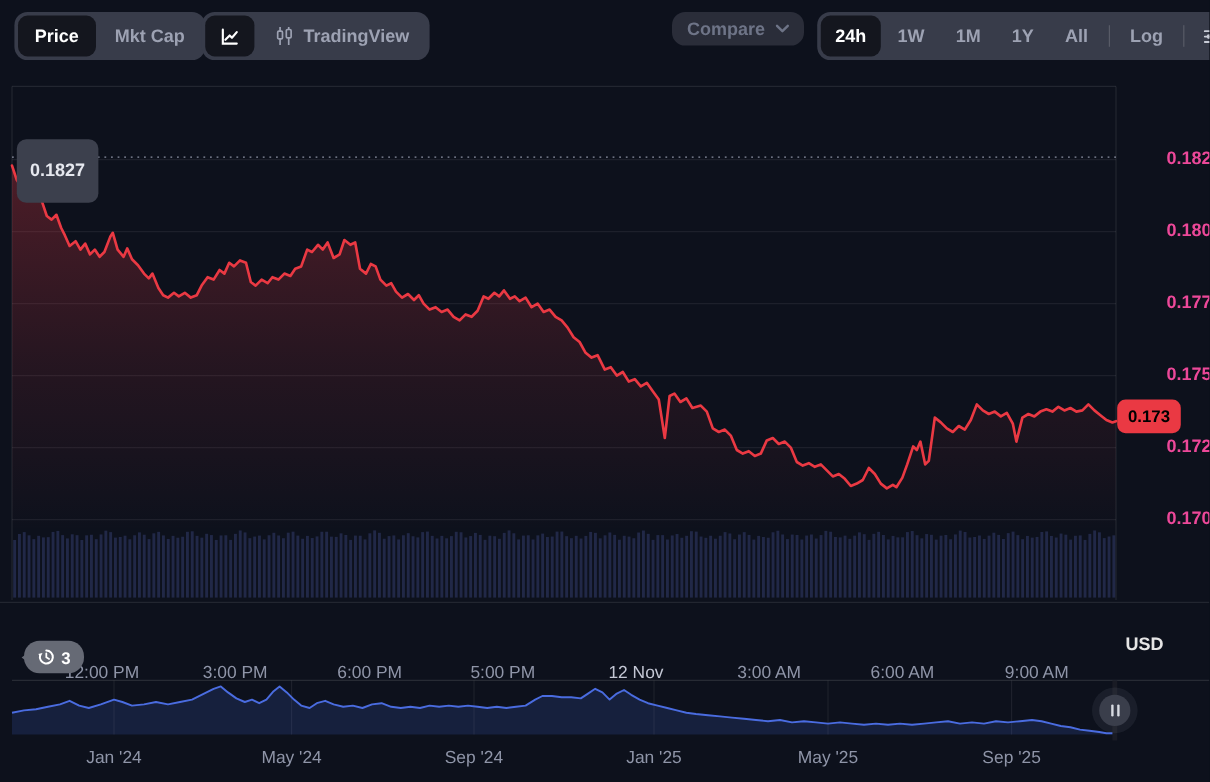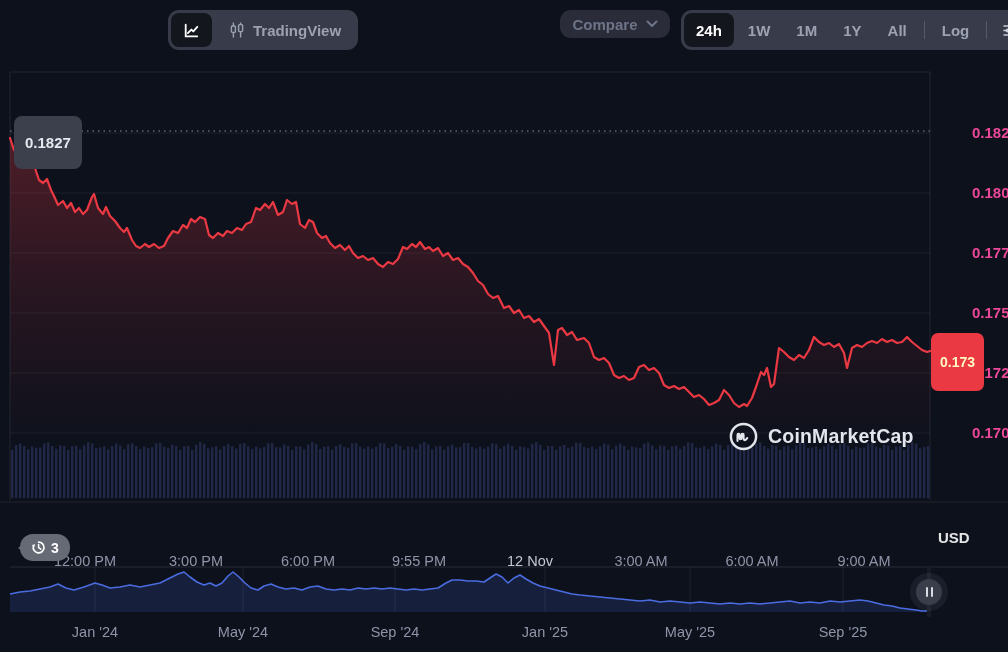--- a/index.html
+++ b/index.html
@@ -17,22 +17,22 @@
   .seg.on{background:#14161e;color:#ffffff;font-weight:700;}
   .seg.r{padding:0 12px;}
   .sep{width:1px;height:18px;background:rgba(255,255,255,0.16);margin:0 3px;}
   .compare{position:absolute;left:560px;top:10px;height:28px;width:110px;background:#2a2d39;
            border:none;border-radius:11px;color:#6e7487;font:600 15px "Liberation Sans",sans-serif;
            display:flex;align-items:center;justify-content:center;gap:8px;cursor:pointer;}
 
   
   .open-pill{position:absolute;left:14px;top:116px;z-index:3;background:#3c404d;color:#e6e8ef;
              font:600 15px "Liberation Sans",sans-serif;padding:18px 11px;border-radius:8px;}
-  .price-badge{position:absolute;left:931px;top:333px;z-index:3;background:#ea3943;color:#fef9c3;
-             font:700 14px "Liberation Sans",sans-serif;padding:21px 9px;border-radius:7px;}
+  .price-badge{position:absolute;left:931px;top:333px;z-index:3;background:#ea3943;color:#000000;
+             font:700 14px "Liberation Sans",sans-serif;padding:6px 9px;border-radius:7px;}
   .ylab{position:absolute;left:972px;width:64px;color:#ec4899;font:600 15px "Liberation Sans",sans-serif;z-index:2;}
   .usd{position:absolute;left:938px;top:485px;color:#e5e5e5;font:700 15px "Liberation Sans",sans-serif;z-index:2;margin-top:44px;}
   .xlab{position:absolute;top:511px;width:90px;text-align:center;color:#8f95a8;
         font:500 14.5px "Liberation Sans",sans-serif;z-index:2;margin-top:42px;}
   .xlab.emph{color:#c3c7d4;}
   .mlab{position:absolute;top:624px;width:90px;text-align:center;color:#8f95a8;
         font:500 14.5px "Liberation Sans",sans-serif;z-index:2;}
   .watermark{position:absolute;left:728px;top:421px;z-index:2;display:flex;align-items:center;gap:9px;
              color:#e2e5ec;font:700 19.5px "Liberation Sans",sans-serif;letter-spacing:.2px;}
 
@@ -317,20 +317,24 @@
       <line x1="395" y1="567" x2="395" y2="612" stroke="rgba(255,255,255,0.07)" stroke-width="1"></line>
       <line x1="545" y1="567" x2="545" y2="612" stroke="rgba(255,255,255,0.07)" stroke-width="1"></line>
       <line x1="690" y1="567" x2="690" y2="612" stroke="rgba(255,255,255,0.07)" stroke-width="1"></line>
       <line x1="843" y1="567" x2="843" y2="612" stroke="rgba(255,255,255,0.07)" stroke-width="1"></line>
       <path d="M10 594 L20 592 L30 591 L40 589 L50 587 L58 584 L66 588 L74 590 L84 587 L95 583 L102 585 L110 588 L120 587 L130 585 L140 587 L150 585 L160 583 L170 578 L178 574 L184 572 L190 577 L197 582 L204 585 L210 583 L216 586 L222 583 L228 576 L233 572 L239 577 L245 583 L251 588 L258 590 L264 586 L271 584 L278 587 L286 589 L294 588 L302 590 L310 587 L318 586 L326 589 L334 590 L342 589 L350 590 L358 588 L366 589 L374 588 L382 589 L390 588 L398 589 L406 590 L414 589 L422 590 L430 589 L438 588 L446 583 L452 580 L460 580 L468 581 L476 581 L484 582 L490 578 L496 574 L502 577 L508 583 L514 578 L520 575 L526 579 L533 583 L540 586 L548 588 L556 590 L564 592 L572 594 L580 595 L590 596 L600 597 L610 598 L620 599 L630 600 L640 601 L650 600 L660 602 L670 601 L680 602 L690 603 L700 602 L710 603 L720 604 L730 603 L740 604 L750 603 L760 604 L770 603 L780 602 L790 601 L800 603 L810 602 L820 603 L830 601 L840 602 L850 601 L860 600 L868 601 L876 603 L884 605 L892 606 L900 608 L908 609 L916 610 L922 611 L929 611 L929 612 L10 612 Z" fill="rgba(74,108,224,0.17)" stroke="none"></path>
       <path d="M10 594 L20 592 L30 591 L40 589 L50 587 L58 584 L66 588 L74 590 L84 587 L95 583 L102 585 L110 588 L120 587 L130 585 L140 587 L150 585 L160 583 L170 578 L178 574 L184 572 L190 577 L197 582 L204 585 L210 583 L216 586 L222 583 L228 576 L233 572 L239 577 L245 583 L251 588 L258 590 L264 586 L271 584 L278 587 L286 589 L294 588 L302 590 L310 587 L318 586 L326 589 L334 590 L342 589 L350 590 L358 588 L366 589 L374 588 L382 589 L390 588 L398 589 L406 590 L414 589 L422 590 L430 589 L438 588 L446 583 L452 580 L460 580 L468 581 L476 581 L484 582 L490 578 L496 574 L502 577 L508 583 L514 578 L520 575 L526 579 L533 583 L540 586 L548 588 L556 590 L564 592 L572 594 L580 595 L590 596 L600 597 L610 598 L620 599 L630 600 L640 601 L650 600 L660 602 L670 601 L680 602 L690 603 L700 602 L710 603 L720 604 L730 603 L740 604 L750 603 L760 604 L770 603 L780 602 L790 601 L800 603 L810 602 L820 603 L830 601 L840 602 L850 601 L860 600 L868 601 L876 603 L884 605 L892 606 L900 608 L908 609 L916 610 L922 611 L929 611" fill="none" stroke="#4a6ce0" stroke-width="1.6" stroke-linejoin="round"></path>
       <line x1="929" y1="567" x2="929" y2="617" stroke="#191b24" stroke-width="4"></line>
     </svg>
 
   <div class="toolbar">
+    <div class="seg-group" style="left:12px">
+      <button class="seg on">Price</button>
+      <button class="seg">Mkt Cap</button>
+    </div>
     <div class="seg-group" style="left:168px">
       <button class="seg on" style="padding:0 11px">
         <svg width="19" height="19" viewBox="0 0 18 18">
           <path d="M3.5 3.5 v11 h11" stroke="#fff" stroke-width="1.7" fill="none" stroke-linecap="round"></path>
           <path d="M5.5 11.5 l3.4-3.4 1.8 1.8 3.8-4.4" stroke="#fff" stroke-width="1.7" fill="none" stroke-linecap="round" stroke-linejoin="round"></path>
         </svg>
       </button>
       <button class="seg">
         <svg width="18" height="18" viewBox="0 0 18 18">
           <line x1="5.4" y1="1.5" x2="5.4" y2="16.5" stroke="#9da2b3" stroke-width="1.4"></line>
@@ -383,42 +387,35 @@
       <div class="ylab" style="top: 184px;">0.180</div>
       <div class="ylab" style="top: 244px;">0.177</div>
       <div class="ylab" style="top: 304px;">0.175</div>
       <div class="ylab" style="top: 364px;">0.172</div>
       <div class="ylab" style="top: 424px;">0.170</div>
     </div>
     <div id="xlabs">
       <div class="xlab" style="left: 40px;">12:00 PM</div>
       <div class="xlab" style="left: 151px;">3:00 PM</div>
       <div class="xlab" style="left: 263px;">6:00 PM</div>
-      <div class="xlab" style="left: 374px;">9:55 PM</div>
+      <div class="xlab" style="left: 374px;">5:00 PM</div>
       <div class="xlab emph" style="left: 485px;">12 Nov</div>
       <div class="xlab" style="left: 596px;">3:00 AM</div>
       <div class="xlab" style="left: 707px;">6:00 AM</div>
       <div class="xlab" style="left: 819px;">9:00 AM</div>
     </div>
     <div id="mlabs">
       <div class="mlab" style="left: 50px;">Jan '24</div>
       <div class="mlab" style="left: 198px;">May '24</div>
       <div class="mlab" style="left: 350px;">Sep '24</div>
       <div class="mlab" style="left: 500px;">Jan '25</div>
       <div class="mlab" style="left: 645px;">May '25</div>
       <div class="mlab" style="left: 798px;">Sep '25</div>
     </div>
 
-  <div class="watermark">
-    <svg width="31" height="31" viewBox="0 0 30 30">
-      <circle cx="15" cy="15" r="12.2" stroke="#e2e5ec" stroke-width="2.4" fill="none"></circle>
-      <path d="M9.2 19.3 v-5.8 c0-1.6 2-1.6 2 0 v2.9 c0 1.5 1.9 1.5 1.9 0 v-2.9 c0-1.6 2-1.6 2 0 v3.4 c0 2.3 2.6 2.1 3.5-.5" stroke="#e2e5ec" stroke-width="2" fill="none" stroke-linecap="round"></path>
-    </svg>
-    <span>CoinMarketCap</span>
-  </div>
 
   <button class="history-pill">
     <svg width="15" height="15" viewBox="0 0 15 15">
       <path d="M7.6 2.1 a5.4 5.4 0 1 1 -5.2 4" stroke="#fff" stroke-width="1.7" fill="none" stroke-linecap="round"></path>
       <polygon points="0.8,5.0 3.0,7.1 4.4,4.2" fill="#fff"></polygon>
       <path d="M7.6 4.6 v3.1 l2.3 1.4" stroke="#fff" stroke-width="1.5" fill="none" stroke-linecap="round" stroke-linejoin="round"></path>
     </svg>
     <span>3</span>
   </button>
 

